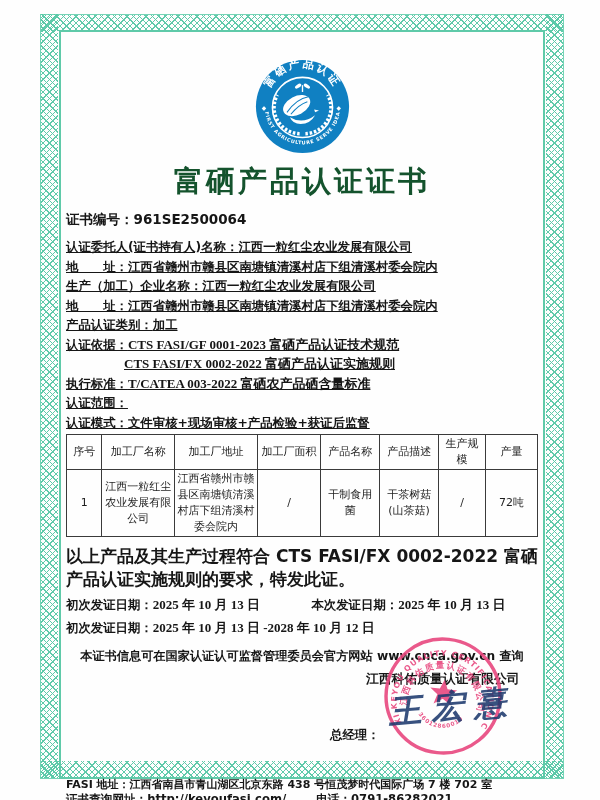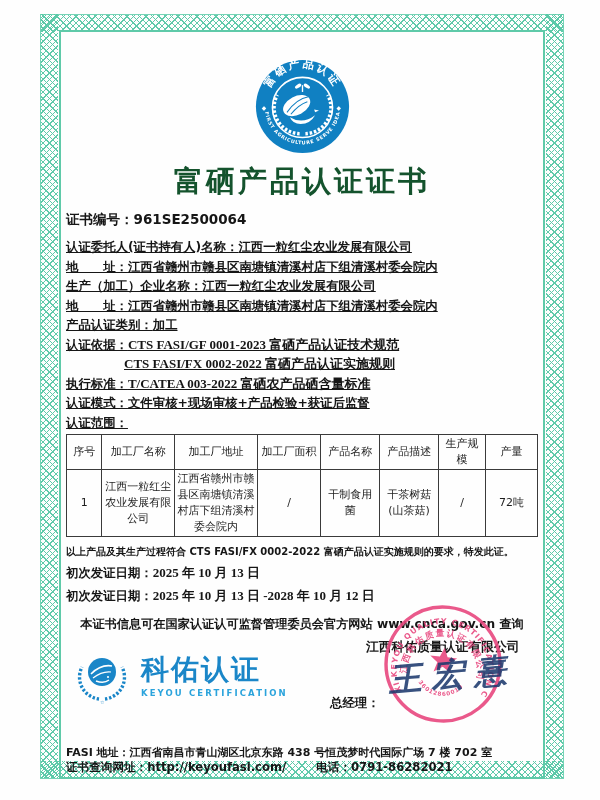--- a/index.html
+++ b/index.html
@@ -27,21 +27,21 @@
   .field-line{line-height:19.5px;white-space:nowrap;}
   .field-line .value.latin{font-family:"Liberation Serif",serif;font-size:13px;}
   .field-line.indent{padding-left:58px;}
 
   table.scope{width:100%;border-collapse:collapse;margin-top:2px;font-size:11px;table-layout:fixed;}
   table.scope th,table.scope td{border:1px solid #3a3a3a;text-align:center;vertical-align:middle;
         padding:1px 2px;line-height:1.45;font-weight:normal;color:#1d1d1d;}
   table.scope th{height:20px;}
   table.scope td{height:62px;white-space:pre-line;}
 
-  .statement{margin-top:8px;font-size:10px;font-weight:bold;}
+  .statement{margin-top:8px;font-size:17px;font-weight:bold;}
   .dates-row{display:flex;margin-top:5px;font-size:12.4px;font-weight:bold;}
   .dates-row .half{flex:0 0 52%;}
   .date-val{font-family:"Liberation Serif",serif;font-size:13px;}
   .query-note{text-align:center;font-size:12.2px;font-weight:bold;margin-top:11px;}
 
   .footer-area{position:relative;height:104px;margin-top:2px;}
   .keyou-logo{position:absolute;left:6px;top:12px;display:flex;align-items:center;gap:9px;}
   .keyou-text .cn{font-size:28px;font-weight:bold;color:#1a86c8;letter-spacing:2px;line-height:1;}
   .keyou-text .en{font-size:8.5px;font-weight:bold;color:#2aa3dc;letter-spacing:2.1px;margin-top:4px;}
   .issuer-company{position:absolute;left:300px;top:4px;font-size:12.8px;font-weight:bold;white-space:nowrap;}
@@ -131,25 +131,25 @@
 
       <div class="field-line indent">
         <span class="label"></span><span class="value latin">CTS FASI/FX 0002-2022 富硒产品认证实施规则</span>
       </div>
 
       <div class="field-line">
         <span class="label">执行标准：</span><span class="value latin">T/CATEA 003-2022 富硒农产品硒含量标准</span>
       </div>
 
       <div class="field-line">
+        <span class="label">认证范围：</span><span class="value"></span>
+      </div>
+
+      <div class="field-line">
         <span class="label">认证模式：</span><span class="value">文件审核+现场审核+产品检验+获证后监督</span>
-      </div>
-
-      <div class="field-line">
-        <span class="label">认证范围：</span><span class="value"></span>
       </div>
     </div>
 
     <table class="scope">
       <colgroup id="table-cols">
           <col style="width: 7.5%;">
           <col style="width: 15.5%;">
           <col style="width: 17.5%;">
           <col style="width: 13.5%;">
           <col style="width: 12.5%;">
@@ -183,46 +183,33 @@
           </tr>
         </tbody>
     </table>
 
     <div class="statement">以上产品及其生产过程符合 CTS FASI/FX 0002-2022 富硒产品认证实施规则的要求，特发此证。</div>
 
     <div class="dates-row">
       <span class="half">
         <span>初次发证日期：</span><span class="date-val">2025 年 10 月 13 日</span>
       </span>
+      <span>
+        <span>本次发证日期：</span><span class="date-val">2025 年 10 月 13 日</span>
+      </span>
     </div>
     <div class="dates-row">
       <span>
         <span>初次发证日期：</span><span class="date-val">2025 年 10 月 13 日 -2028 年 10 月 12 日</span>
       </span>
     </div>
 
     <div class="query-note">本证书信息可在国家认证认可监督管理委员会官方网站 www.cnca.gov.cn 查询</div>
 
     <div class="footer-area">
-      <div class="keyou-logo">
-        <svg width="60" height="60" viewBox="0 0 60 60">
-          <path d="M27,52 A22,22 0 0 1 10,20" fill="none" stroke="#1a86c8" stroke-width="3.4" stroke-dasharray="2.4 1.8"></path>
-          <path d="M33,52 A22,22 0 0 0 50,20" fill="none" stroke="#1a86c8" stroke-width="3.4" stroke-dasharray="2.4 1.8"></path>
-          <circle cx="30" cy="25" r="14" fill="#1a86c8"></circle>
-          <path d="M19,27 q10,-10 21,-8" fill="none" stroke="#ffffff" stroke-width="1.6"></path>
-          <path d="M21,31 q9,-7 18,-6" fill="none" stroke="#ffffff" stroke-width="1.2"></path>
-          <path d="M24,34 q8,3 13,-1" fill="none" stroke="#ffffff" stroke-width="1.4"></path>
-          <circle cx="36" cy="30" r="1.1" fill="#ffffff"></circle>
-          <text x="28" y="57" font-size="5" fill="#1a86c8">☆</text>
-        </svg>
-        <div class="keyou-text">
-          <div class="cn">科佑认证</div>
-          <div class="en">KEYOU CERTIFICATION</div>
-        </div>
-      </div>
 
       <div class="issuer-company">江西科佑质量认证有限公司</div>
       <div class="manager-line">总经理：</div>
       <div class="signature">王宏憙</div>
 
       <svg class="stamp" width="122" height="122" viewBox="0 0 120 120">
         <defs>
           <path id="sealRing" d="M21,88 A45,45 0 1 1 99,88"></path>
           <path id="sealInner" d="M27,79 A35,35 0 1 1 93,79"></path>
           <path id="sealCode" d="M35,76 A28,28 0 0 0 85,76"></path>

